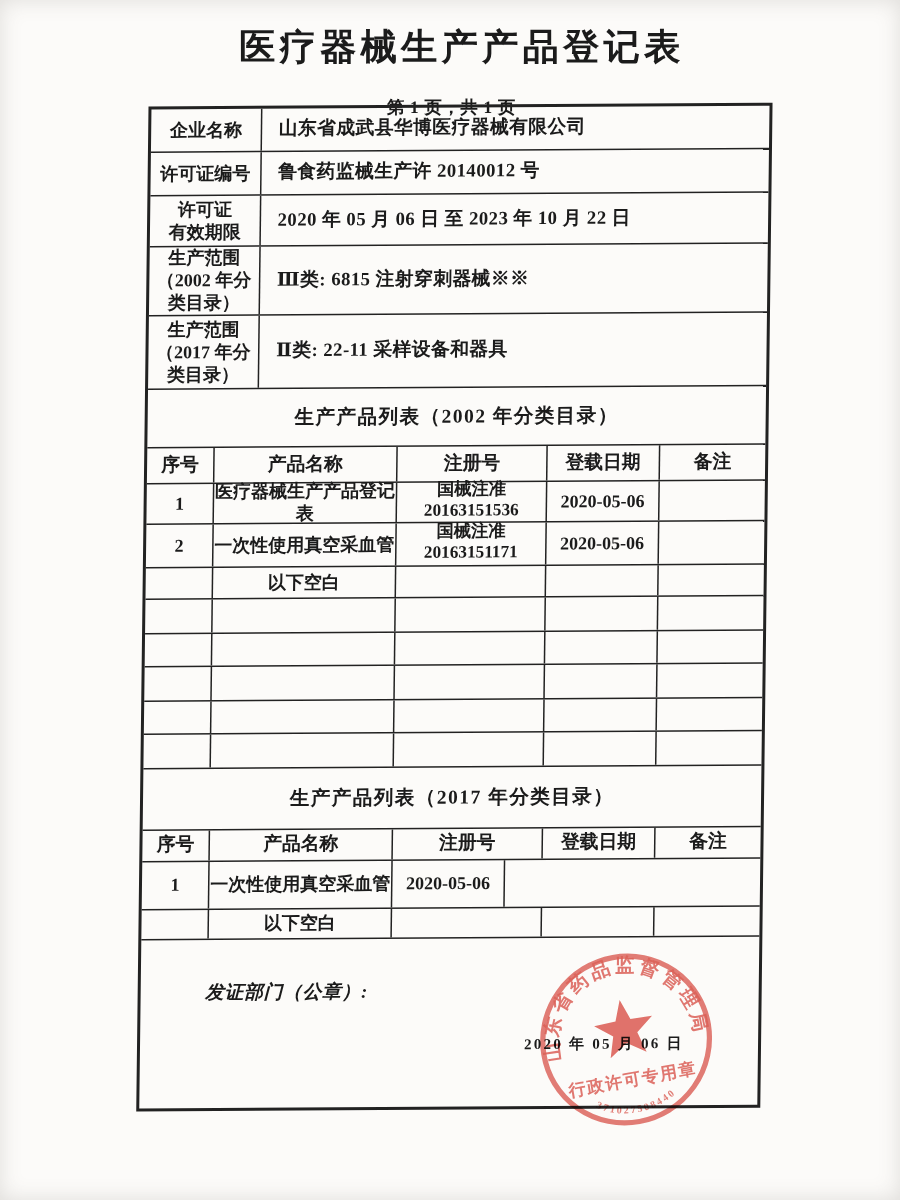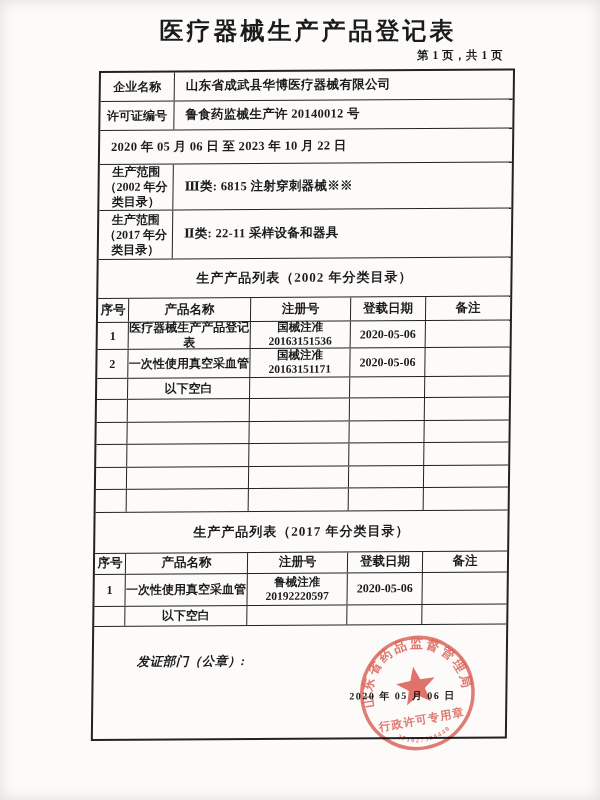--- a/index.html
+++ b/index.html
@@ -12,22 +12,22 @@
     position:relative;width:600px;height:800px;overflow:hidden;
     background:#fcfbf9;
     box-shadow:inset 0 0 14px rgba(90,85,75,.18);
     color:#1b1b1b;font-weight:700;
   }
   .doc-title{
     position:absolute;left:99px;top:15px;width:418px;
     text-align:center;font-size:24px;letter-spacing:3px;
   }
   .page-info{
-    position:absolute;left:99px;top:48px;width:404px;
-    text-align:right;font-size:11.5px;letter-spacing:.5px;
+    position:absolute;left:99px;top:64px;width:404px;
+    text-align:center;font-size:11.5px;letter-spacing:.5px;
   }
   .form{
     position:absolute;left:99px;top:71px;width:416px;
     border:2px solid #222;box-sizing:border-box;
     background:transparent;
     transform:skewX(-0.7deg) skewY(-0.35deg);
     transform-origin:0 0;
     display:flex;flex-direction:column;
   }
   .row{display:flex;border-top:1.6px solid #222;box-sizing:border-box;}
@@ -37,21 +37,21 @@
   .rb{border-right:1.6px solid #222;}
   
   .lab{width:74px;font-size:12px;}
   .val{flex:1;justify-content:flex-start;text-align:left;padding-left:11px;font-size:12.5px;letter-spacing:.3px;}
   .h28{height:28px}.h29{height:29px}.h34{height:34px}.h46{height:46px}.h49{height:49px}
   
   .section-title{height:39px;display:flex;align-items:center;justify-content:center;
                  font-size:13px;letter-spacing:1px;border-top:1.6px solid #222;box-sizing:border-box;}
   .st2{height:41px;}
   
-  .c1{width:31px}.c2{width:122px}.c3{width:100px}.c4{width:75px}.c5{flex:1}
+  .c1{width:45px}.c2{width:122px}.c3{width:100px}.c4{width:75px}.c5{flex:1}
   .phead{height:24px;font-size:12.5px;}
   .ph2{height:21px;}
   .pcell{font-size:12px;}
   .regcell{font-size:11.5px;line-height:1.18;}
   .r27{height:27px}.r29{height:29px}.r32{height:32px}
   .blank{height:21px}.blank2{height:20px}
   .e23{height:23px}.e22{height:22px}
   
   .footer-cell{height:113px;position:relative;overflow:visible;}
   .issuer{position:absolute;left:43px;top:27px;font-size:12.5px;letter-spacing:.5px;font-style:italic;}
@@ -76,20 +76,22 @@
 
     <div class="row h28">
       <div class="cell lab rb">企业名称</div>
       <div class="cell val">山东省成武县华博医疗器械有限公司</div>
     </div>
     <div class="row h29">
       <div class="cell lab rb">许可证编号</div>
       <div class="cell val">鲁食药监械生产许 20140012 号</div>
     </div>
     <div class="row h34">
+      <div class="cell lab rb">许可证
+有效期限</div>
       <div class="cell val">2020 年 05 月 06 日  至 2023 年 10 月 22 日</div>
     </div>
     <div class="row h46">
       <div class="cell lab rb">生产范围
 （2002 年分
 类目录）</div>
       <div class="cell val">Ⅲ类: 6815 注射穿刺器械※※</div>
     </div>
     <div class="row h49">
       <div class="cell lab rb">生产范围
@@ -173,22 +175,20 @@
       <div class="cell c1 rb">序号</div>
       <div class="cell c2 rb">产品名称</div>
       <div class="cell c3 rb">注册号</div>
       <div class="cell c4 rb">登载日期</div>
       <div class="cell c5">备注</div>
     </div>
 
     <div class="row r32">
       <div class="cell c1 rb pcell">1</div>
       <div class="cell c2 rb pcell">一次性使用真空采血管</div>
-      <div class="cell c3 rb regcell">鲁械注准
-20192220597</div>
       <div class="cell c4 rb pcell">2020-05-06</div>
       <div class="cell c5 pcell"></div>
     </div>
     <div class="row blank2">
       <div class="cell c1 rb pcell"></div>
       <div class="cell c2 rb pcell">以下空白</div>
       <div class="cell c3 rb pcell"></div>
       <div class="cell c4 rb pcell"></div>
       <div class="cell c5 pcell"></div>
     </div>

